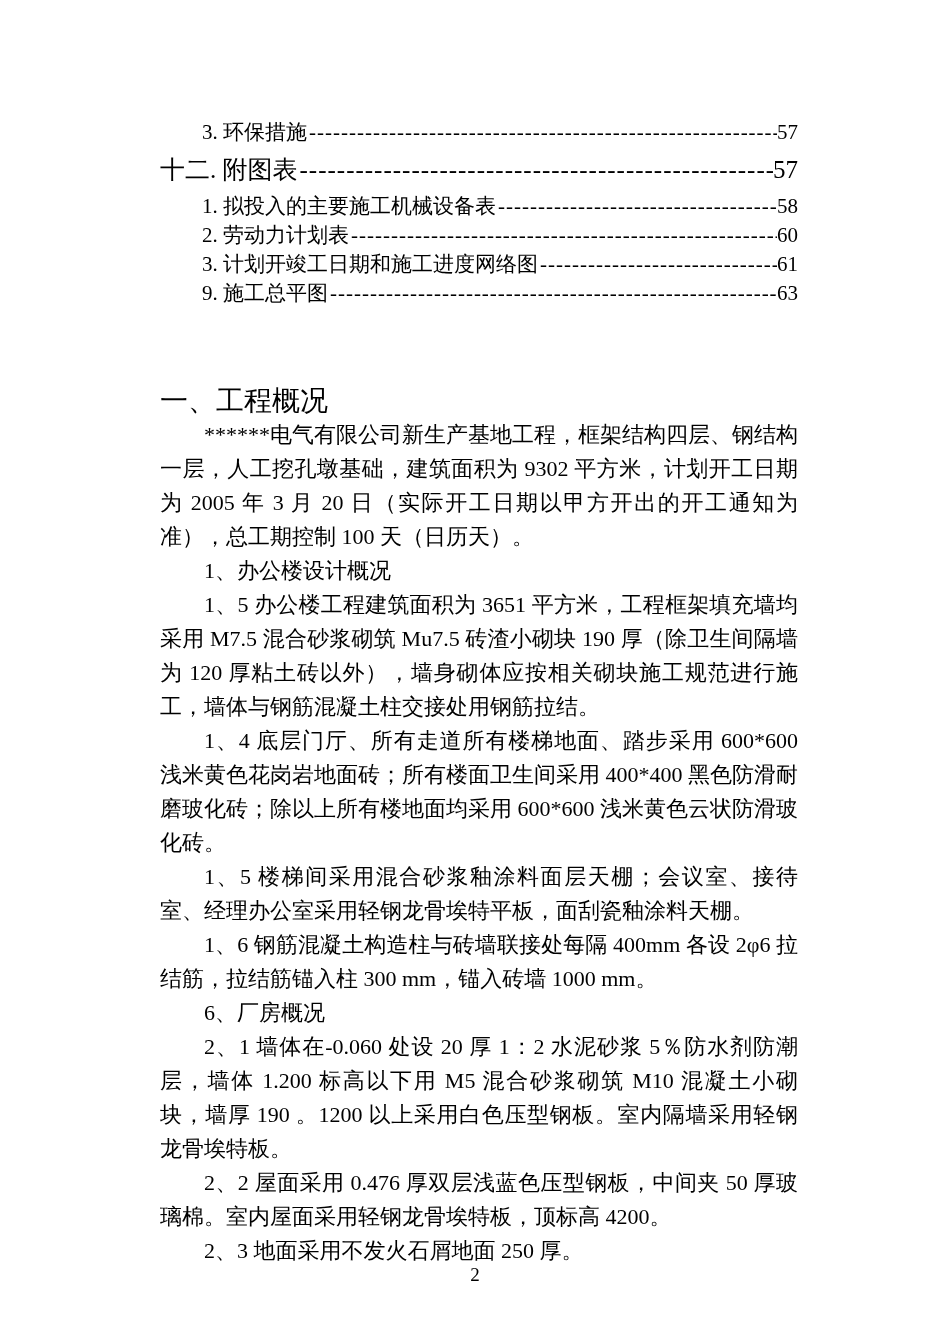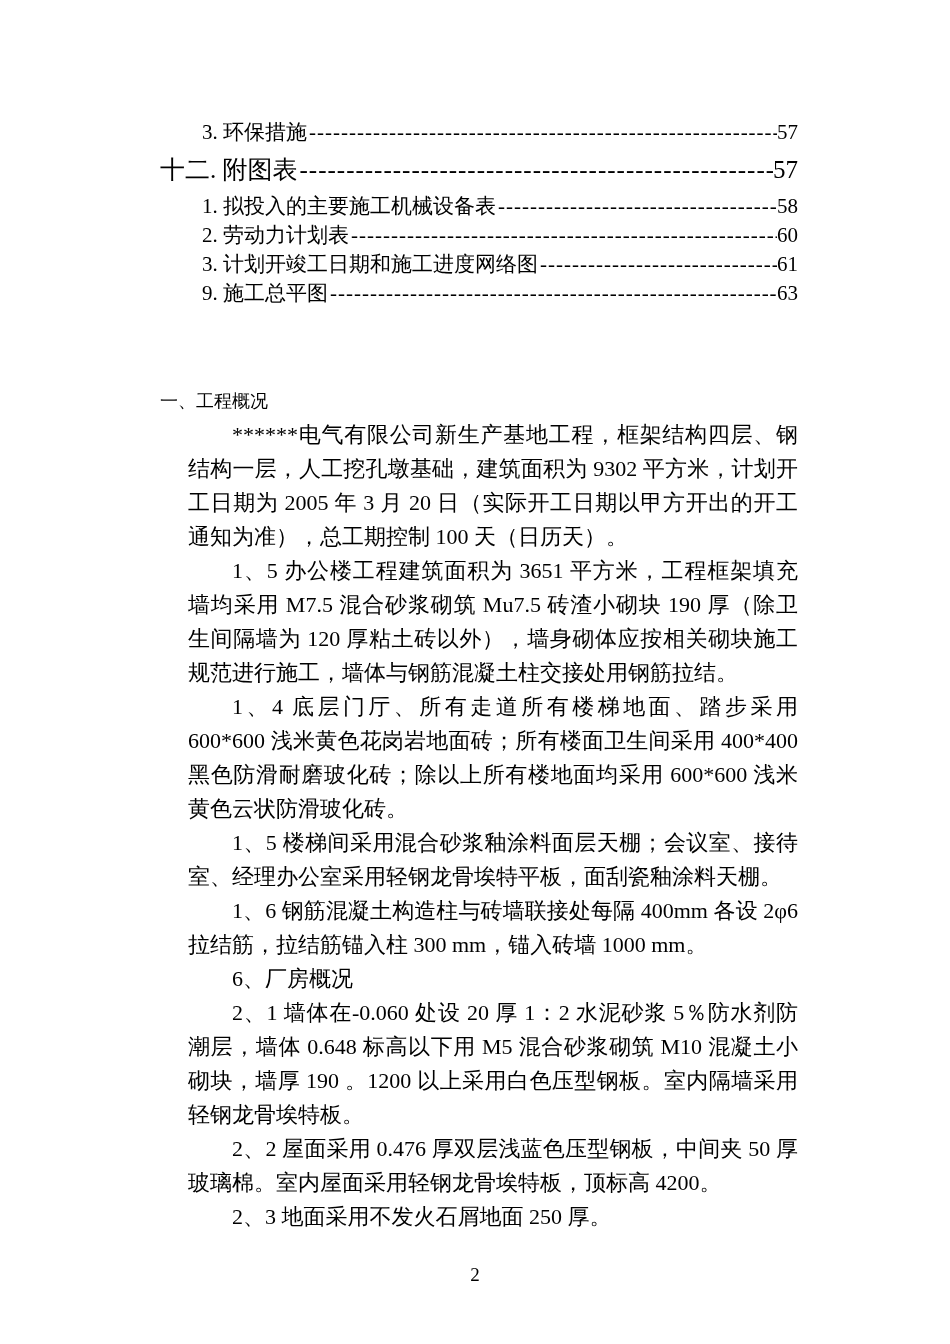--- a/index.html
+++ b/index.html
@@ -40,29 +40,28 @@
     overflow: hidden;
     white-space: nowrap;
     letter-spacing: 1px;
     padding: 0 2px;
   }
   .toc-page { flex: 0 0 auto; }
 
   
   .body-section { margin-top: 76px; }
   .heading {
-    font-size: 18px;
+    font-size: 28px;
     line-height: 34px;
   }
   .para {
     font-size: 22px;
     line-height: 34px;
     text-indent: 2em;
     text-align: justify;
-    margin-left: 28px;
   }
 
   
   .footer {
     position: absolute;
     bottom: 58px;
     left: 0;
     width: 100%;
     text-align: center;
     font-size: 19px;
@@ -111,26 +110,27 @@
         <span class="toc-label">9. 施工总平图</span>
         <span class="toc-leader">------------------------------------------------------------------------------------------------------------------------</span>
         <span class="toc-page">63</span>
       </div>
 
     </div>
 
     <div class="body-section">
       <div class="heading">一、工程概况</div>
       <p class="para">******电气有限公司新生产基地工程，框架结构四层、钢结构一层，人工挖孔墩基础，建筑面积为 9302 平方米，计划开工日期为 2005 年 3 月 20 日（实际开工日期以甲方开出的开工通知为准），总工期控制 100 天（日历天）。</p>
+      <p class="para">1、办公楼设计概况</p>
       <p class="para">1、5 办公楼工程建筑面积为 3651 平方米，工程框架填充墙均采用 M7.5 混合砂浆砌筑 Mu7.5 砖渣小砌块 190 厚（除卫生间隔墙为 120 厚粘土砖以外），墙身砌体应按相关砌块施工规范进行施工，墙体与钢筋混凝土柱交接处用钢筋拉结。</p>
       <p class="para">1、4 底层门厅、所有走道所有楼梯地面、踏步采用 600*600 浅米黄色花岗岩地面砖；所有楼面卫生间采用 400*400 黑色防滑耐磨玻化砖；除以上所有楼地面均采用 600*600 浅米黄色云状防滑玻化砖。</p>
       <p class="para">1、5 楼梯间采用混合砂浆釉涂料面层天棚；会议室、接待室、经理办公室采用轻钢龙骨埃特平板，面刮瓷釉涂料天棚。</p>
       <p class="para">1、6 钢筋混凝土构造柱与砖墙联接处每隔 400mm 各设 2φ6 拉结筋，拉结筋锚入柱 300 mm，锚入砖墙 1000 mm。</p>
       <p class="para">6、厂房概况</p>
-      <p class="para">2、1 墙体在-0.060 处设 20 厚 1：2 水泥砂浆 5％防水剂防潮层，墙体 0.648 标高以下用 M5 混合砂浆砌筑 M10 混凝土小砌块，墙厚 190 。1200 以上采用白色压型钢板。室内隔墙采用轻钢龙骨埃特板。</p>
+      <p class="para">2、1 墙体在-0.060 处设 20 厚 1：2 水泥砂浆 5％防水剂防潮层，墙体 1.200 标高以下用 M5 混合砂浆砌筑 M10 混凝土小砌块，墙厚 190 。1200 以上采用白色压型钢板。室内隔墙采用轻钢龙骨埃特板。</p>
       <p class="para">2、2 屋面采用 0.476 厚双层浅蓝色压型钢板，中间夹 50 厚玻璃棉。室内屋面采用轻钢龙骨埃特板，顶标高 4200。</p>
       <p class="para">2、3 地面采用不发火石屑地面 250 厚。</p>
 
     </div>
 
   </div>
 
   <div class="footer">2</div>
 </div>
 

